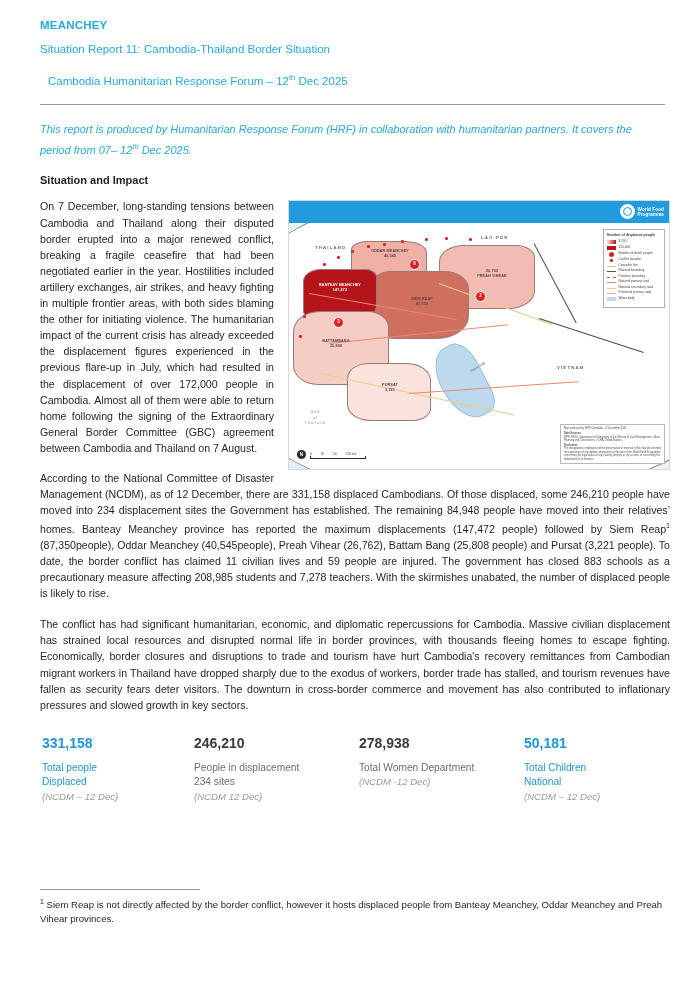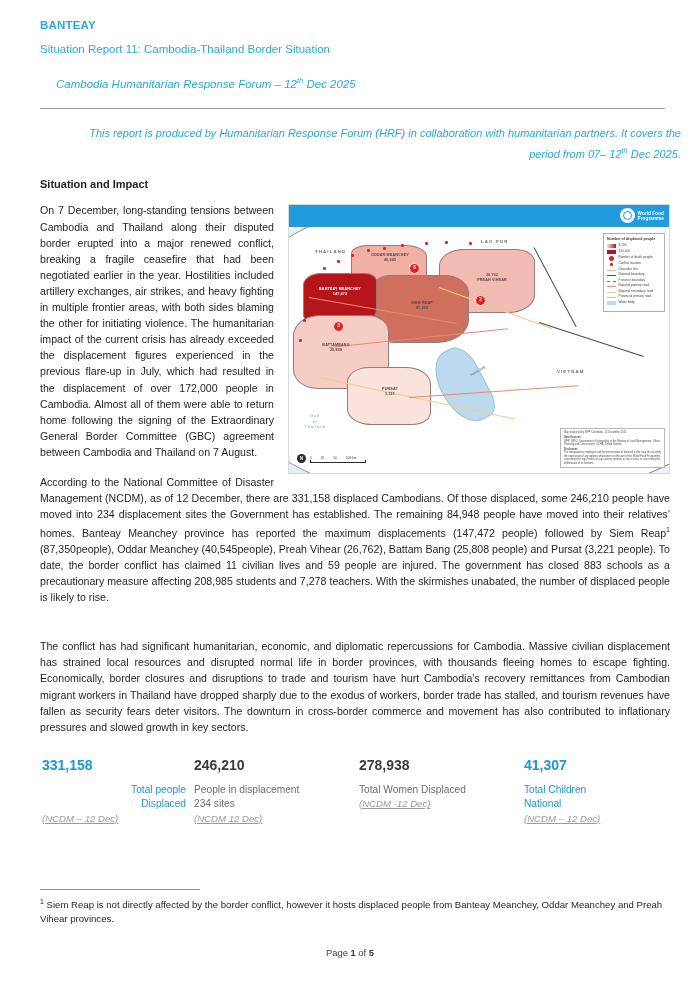--- a/index.html
+++ b/index.html
@@ -36,41 +36,40 @@
   }
   .report-title {
     color: #27a9e1;
     font-size: 11.5px;
     line-height: 16px;
     margin: 8px 0 1px 0;
   }
   .forum-line {
     color: #27a9e1;
     font-size: 11.5px;
-    font-style: italic;
-    line-height: 16px;
-    margin: 16px;
+    line-height: 25px;
+    margin: 8px;
   }
   .forum-line sup { font-size: 7.5px; }
   .header-rule {
     border: none;
     border-top: 1.6px solid #9a9a9a;
     margin: 10px 0 0 0;
     width: 625px;
   }
 
   
   .intro {
     color: #27a9e1;
     font-size: 11px;
     font-style: italic;
     line-height: 17px;
-    margin: 16px 0 0 16px;
+    margin: 16px 0 0 0;
     width: 625px;
-    text-align: right;
+    text-align: left;
   }
   .intro sup { font-size: 7.5px; font-style: italic; }
 
   .section-heading {
     font-size: 11px;
     font-weight: bold;
     color: #231f20;
     margin: 16px 0 0 0;
   }
 
@@ -88,21 +87,21 @@
   }
   p.body-text {
     font-size: 10.6px;
     line-height: 16.1px;
     text-align: justify;
     margin: 0;
     color: #231f20;
   }
   p.body-text sup { font-size: 7px; }
   p.para-2 { margin-top: 14px; }
-  p.para-3 { margin-top: 33px; }
+  p.para-3 { margin-top: 15px; }
 
   
   .map-banner {
     height: 22px;
     background: #1f9bde;
     position: relative;
   }
   .wfp-logo {
     position: absolute;
     right: 5px;
@@ -317,28 +316,27 @@
   }
   .stat-label {
     font-size: 10.2px;
     line-height: 14.5px;
   }
   .stat-source {
     font-size: 9.6px;
     font-style: italic;
     color: #9a9a9a;
     line-height: 14px;
-    text-decoration: underline;
   }
   .stat.blue .stat-value, .stat.blue .stat-label { color: #1e96d8; }
   .stat.dark .stat-value { color: #3b3b3b; }
   .stat.dark .stat-label { color: #6d6d6d; }
   .stat:nth-child(1) { text-align: left; padding-left: 2px; flex: 0 0 150px; }
   .stat:nth-child(1) .stat-value { text-align: left; }
-  .stat:nth-child(1) .stat-label { text-align: right; }
+  .stat:nth-child(1) .stat-label { text-align: left; }
   .stat:nth-child(1) .stat-source { text-align: left; }
   .stat:nth-child(2) { flex: 0 0 165px; }
   .stat:nth-child(3) { flex: 0 0 165px; }
   .stat:nth-child(4) { flex: 1; }
 
   
   .footnote-area {
     position: absolute;
     left: 40px;
     bottom: 64px;
@@ -366,21 +364,21 @@
     color: #3b3b3b;
   }
   .page-footer b { font-weight: bold; }
 </style>
 </head>
 <body>
 
 <div class="page">
 
   <div class="doc-header">
-    <div class="country-title">BANTEAY</div>
+    <div class="country-title">MEANCHEY</div>
     <div class="report-title">Situation Report 11: Cambodia-Thailand Border Situation</div>
     <div class="forum-line"><span>Cambodia Humanitarian Response Forum – 12</span><sup>th</sup><span> Dec 2025</span></div>
     <hr class="header-rule">
   </div>
 
   <p class="intro"><span>This report is produced by Humanitarian Response Forum (HRF) in collaboration with humanitarian partners. It covers the period from 07– 12</span><sup>th</sup><span> Dec 2025.</span></p>
 
   <div class="section-heading">Situation and Impact</div>
 
   <div class="body-wrap">
@@ -557,33 +555,30 @@
       <div class="stat-source">(NCDM – 12 Dec)</div>
     </div>
     <div class="stat dark">
       <div class="stat-value">246,210</div>
       <div class="stat-label" style="white-space:pre-line">People in displacement
 234 sites</div>
       <div class="stat-source">(NCDM 12 Dec)</div>
     </div>
     <div class="stat dark">
       <div class="stat-value">278,938</div>
-      <div class="stat-label" style="white-space:pre-line">Total Women Displaced</div>
+      <div class="stat-label" style="white-space:pre-line">Total Women Department</div>
       <div class="stat-source">(NCDM -12 Dec)</div>
     </div>
     <div class="stat blue">
-      <div class="stat-value">41,307</div>
+      <div class="stat-value">50,181</div>
       <div class="stat-label" style="white-space:pre-line">Total Children
 National</div>
       <div class="stat-source">(NCDM – 12 Dec)</div>
     </div>
   </div>
 
   <div class="footnote-area">
     <hr class="footnote-rule">
     <p class="footnote-text"><sup>1</sup><span> Siem Reap is not directly affected by the border conflict, however it hosts displaced people from Banteay Meanchey, Oddar Meanchey and Preah Vihear provinces.</span></p>
   </div>
 
-  <div class="page-footer">
-    <span>Page </span><b>1</b><span> of </span><b>5</b>
-  </div>
 
 </div>
 
 </body></html>

